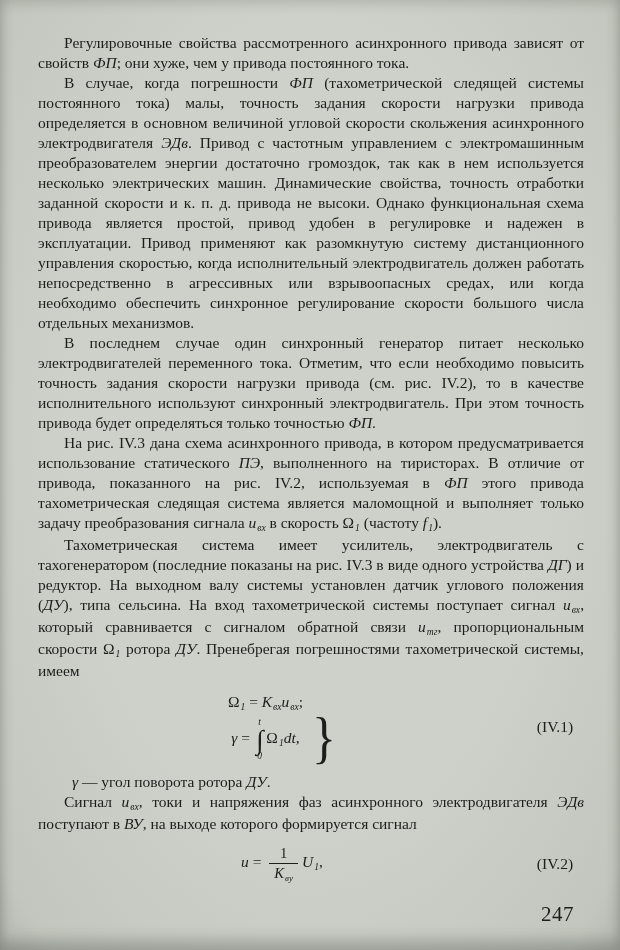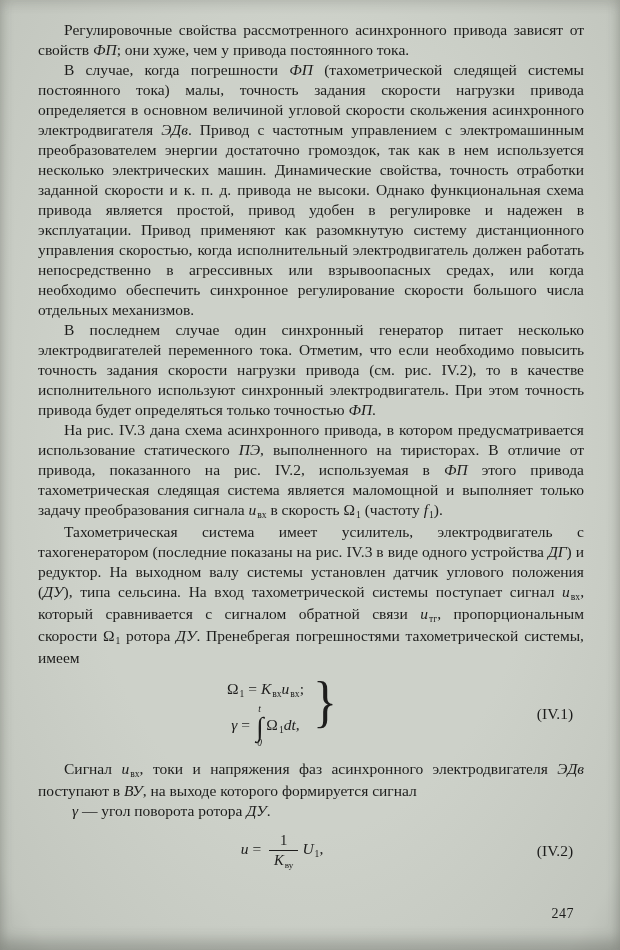--- a/index.html
+++ b/index.html
@@ -1,38 +1,38 @@
 <!DOCTYPE html>
 <html><head>
 <meta charset="utf-8">
 <style>
   html,body{margin:0;padding:0;background:#9fa39b;}
   .page{
     position:relative;
     width:620px;height:950px;
     margin:0 auto;
     box-sizing:border-box;
-    padding:20px 36px 0 38px;
+    padding:33px 36px 0 38px;
     background:radial-gradient(ellipse at 50% 45%, #cdd1c9 55%, #c2c6be 92%, #b4b8b0 100%);
     box-shadow:inset 0 -10px 14px rgba(55,58,50,.28), inset 0 6px 10px rgba(55,58,50,.12);
     overflow:hidden;
     font-family:"Liberation Serif","DejaVu Serif",serif;
     color:#1d1d1c;
     font-size:15.5px;
     line-height:20px;
   }
   .content{width:546px;}
   p.para{margin:0;text-align:justify;}
   p.indent{text-indent:26px;}
   p.hang2{padding-left:34px;}
   .it{font-style:italic;}
-  .sb{font-size:.62em;position:relative;top:.3em;margin-left:1px;letter-spacing:0;}
+  .sb{font-size:.62em;position:relative;top:.3em;margin-left:1px;letter-spacing:0;font-style:italic;}
 
   .formula-row{display:flex;align-items:center;margin:9px 0 9px 0;}
-  .f-center{flex:1;display:flex;justify-content:center;align-items:flex-start;}
+  .f-center{flex:1;display:flex;justify-content:center;align-items:flex-end;}
   .f-stack{display:flex;flex-direction:column;align-items:center;}
   .f-line{padding:2px 0;text-align:center;white-space:nowrap;}
   .f-label{width:58px;text-align:center;font-size:15.5px;}
   .brace{
     font-size:50px;line-height:1;font-weight:400;
     transform:scaleY(1.12);margin-left:9px;display:inline-block;
   }
   .intwrap{
     display:inline-flex;flex-direction:column;align-items:center;
     vertical-align:middle;line-height:1;margin:0 3px 0 2px;
@@ -41,21 +41,21 @@
   .intwrap .glyph{font-size:27px;line-height:.9;}
   .frac{
     display:inline-flex;flex-direction:column;align-items:center;
     vertical-align:middle;line-height:1.15;margin:0 4px;font-size:.95em;
   }
   .frac .num{padding:0 5px 1px 5px;}
   .frac .den{border-top:1px solid #1d1d1c;padding:1px 5px 0 5px;}
 
   .page-number{
     position:absolute;right:46px;bottom:26px;
-    font-size:14px;letter-spacing:.5px;margin-left:48px;
+    font-size:21px;letter-spacing:.5px;margin-left:48px;
   }
 </style>
 </head>
 <body>
 
 <div class="page">
   <div class="content" id="content">
       <p class="para indent"><span>Регулировочные свойства рассмотренного асинхронного привода зависят от свойств </span><span class="it ">ФП</span><span>; они хуже, чем у привода постоянного тока.</span></p>
       <p class="para indent"><span>В случае, когда погрешности </span><span class="it ">ФП</span><span> (тахометрической следящей системы постоянного тока) малы, точность задания скорости нагрузки привода определяется в основном величиной угловой скорости скольжения асинхронного электродвигателя </span><span class="it ">ЭДв</span><span>. Привод с частотным управлением с электромашинным преобразователем энергии достаточно громоздок, так как в нем используется несколько электрических машин. Динамические свойства, точность отработки заданной скорости и к. п. д. привода не высоки. Однако функциональная схема привода является простой, привод удобен в регулировке и надежен в эксплуатации. Привод применяют как разомкнутую систему дистанционного управления скоростью, когда исполнительный электродвигатель должен работать непосредственно в агрессивных или взрывоопасных средах, или когда необходимо обеспечить синхронное регулирование скорости большого числа отдельных механизмов.</span></p>
       <p class="para indent"><span>В последнем случае один синхронный генератор питает несколько электродвигателей переменного тока. Отметим, что если необходимо повысить точность задания скорости нагрузки привода (см. рис. IV.2), то в качестве исполнительного используют синхронный электродвигатель. При этом точность привода будет определяться только точностью </span><span class="it ">ФП</span><span>.</span></p>
@@ -68,22 +68,22 @@
             <div class="f-line"><span class="it ">γ</span><span> = </span><span class="intwrap">
                 <span class="lim">t</span>
                 <span class="glyph">∫</span>
                 <span class="lim">0</span>
               </span><span>Ω</span><span class="sb">1</span><span class="it ">dt</span><span>,</span></div>
           </div>
           <span class="brace">}</span>
         </div>
         <div class="f-label">(IV.1)</div>
       </div>
+      <p class="para hang2"><span class="it ">γ</span><span> — угол поворота ротора </span><span class="it ">ДУ</span><span>.</span></p>
       <p class="para indent"><span>Сигнал </span><span class="it ">u</span><span class="sb">вх</span><span>, токи и напряжения фаз асинхронного электродвигателя </span><span class="it ">ЭДв</span><span> поступают в </span><span class="it ">ВУ</span><span>, на выходе которого формируется сигнал</span></p>
-      <p class="para hang2"><span class="it ">γ</span><span> — угол поворота ротора </span><span class="it ">ДУ</span><span>.</span></p>
       <div class="formula-row">
         <div class="f-center">
           <div class="f-stack">
             <div class="f-line"><span class="it ">u</span><span> = </span><span class="frac">
                 <span class="num"><span>1</span></span>
                 <span class="den"><span class="it ">K</span><span class="sb">ву</span></span>
               </span><span class="it ">U</span><span class="sb">1</span><span>,</span></div>
           </div>
         </div>
         <div class="f-label">(IV.2)</div>

